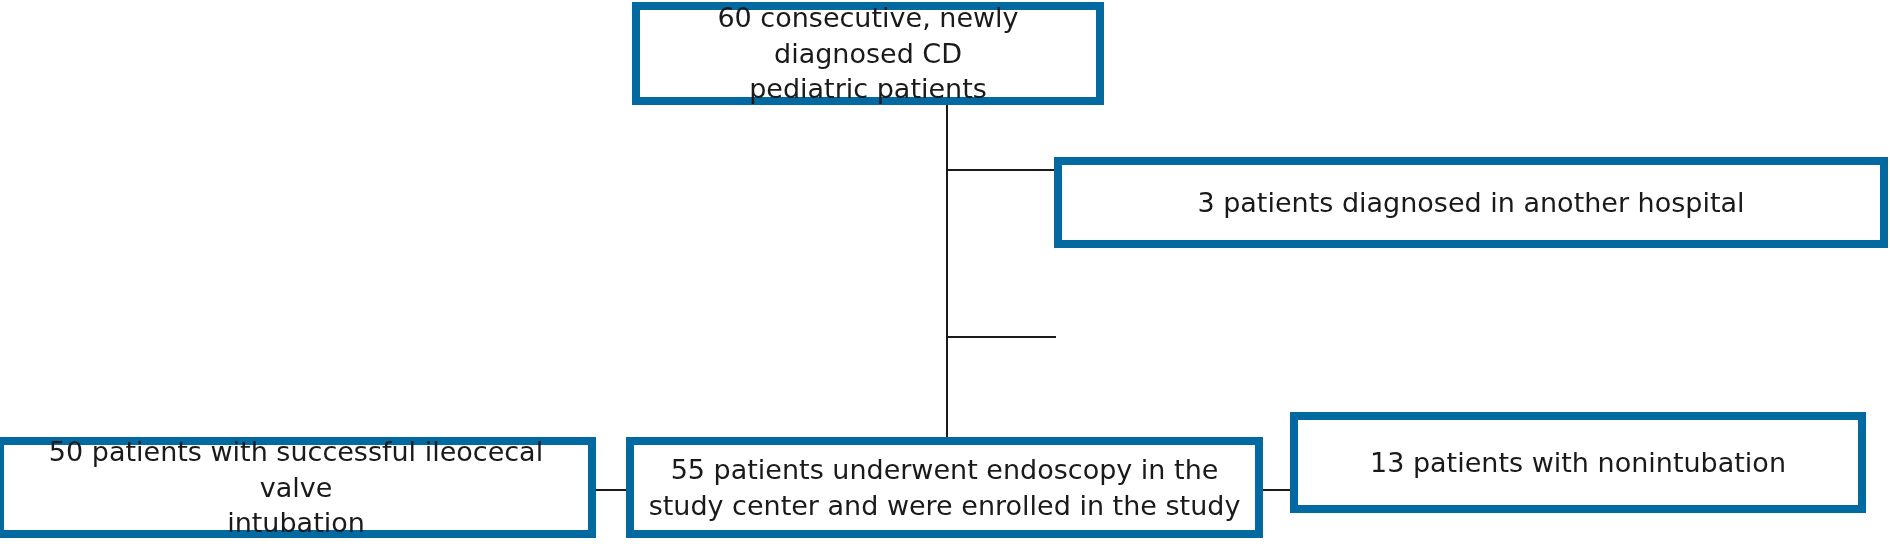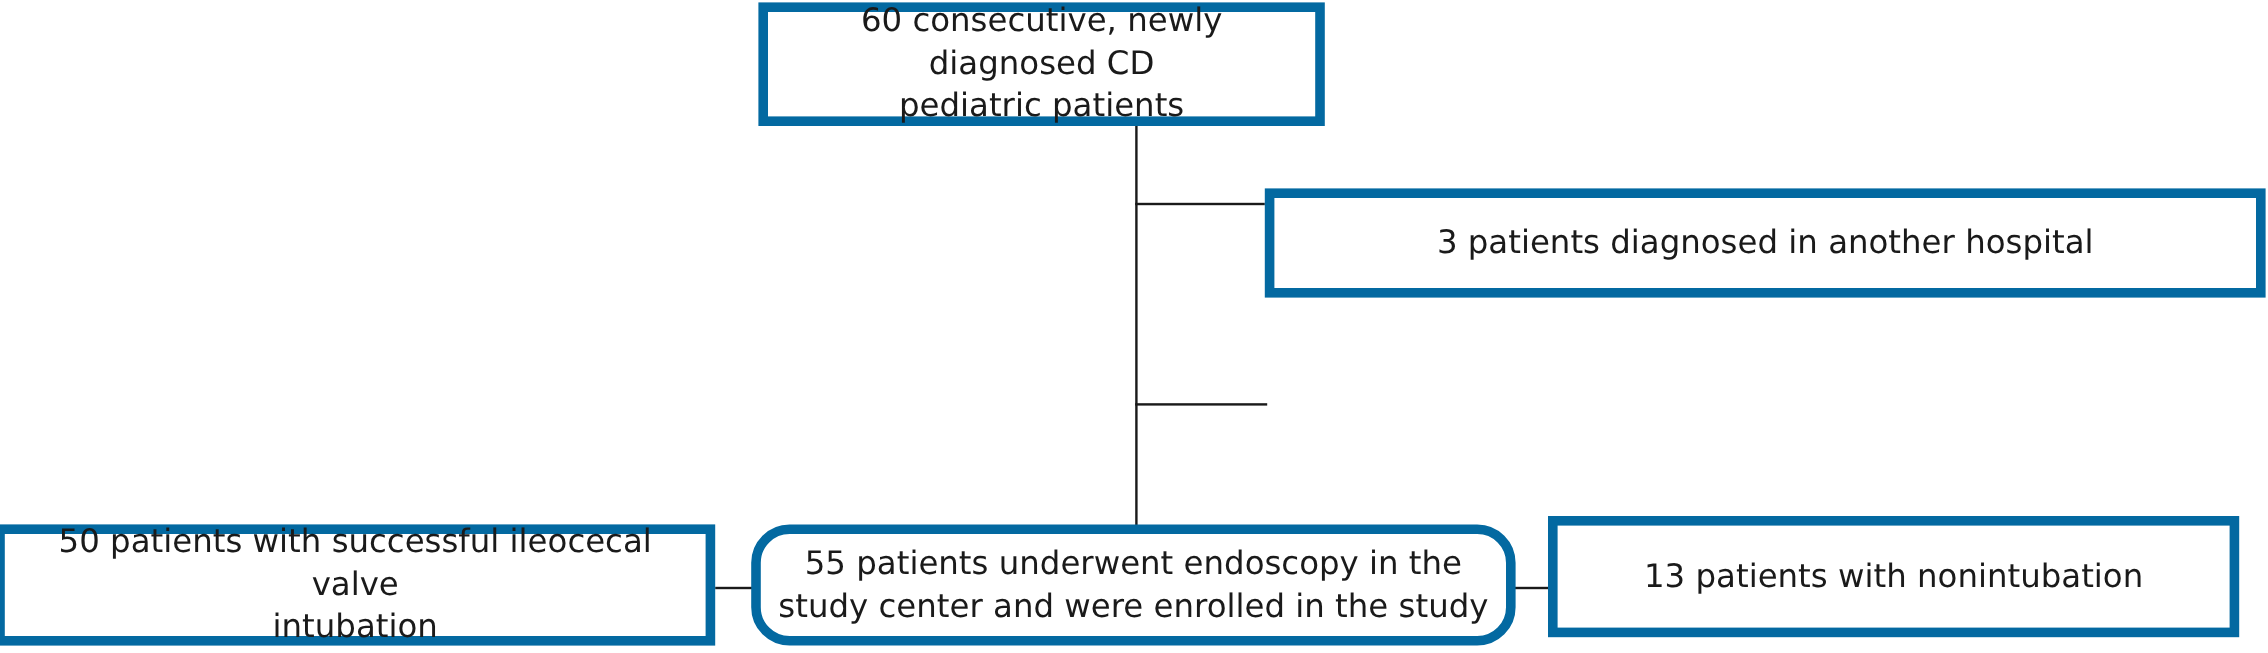--- a/index.html
+++ b/index.html
@@ -42,22 +42,22 @@
     z-index: 1;
   }
   .connector.h { height: 2px; }
   .connector.v { width: 2px; }
 
   
   #node-source        { left: 632px;  top: 2px;   width: 472px; height: 103px; }
   #node-excluded-1    { left: 1054px; top: 124px; width: 834px; height: 91px; margin-top: 33px;  }
   #node-excluded-2    { left: 1054px; top: 291px; width: 834px; height: 85px;  }
   #node-left-outcome  { left: -4px;   top: 437px; width: 600px; height: 101px; }
-  #node-enrolled      { left: 626px;  top: 437px; width: 637px; height: 101px; border-radius: 32px; }
-  #node-right-outcome { left: 1290px; top: 430px; width: 576px; height: 101px; }
+  #node-enrolled      { left: 626px;  top: 437px; width: 637px; height: 101px; }
+  #node-right-outcome { left: 1290px; top: 412px; width: 576px; height: 101px; }
 
   
   #trunk-vertical       { left: 946px;  top: 103px; height: 336px; }
   #branch-1-horizontal  { left: 946px;  top: 169px; width: 110px; }
   #branch-2-horizontal  { left: 946px;  top: 336px; width: 110px; }
   #link-left-horizontal { left: 594px;  top: 489px; width: 34px;  }
   #link-right-horizontal{ left: 1261px; top: 489px; width: 31px;  }
 </style>
 </head>
 <body>

